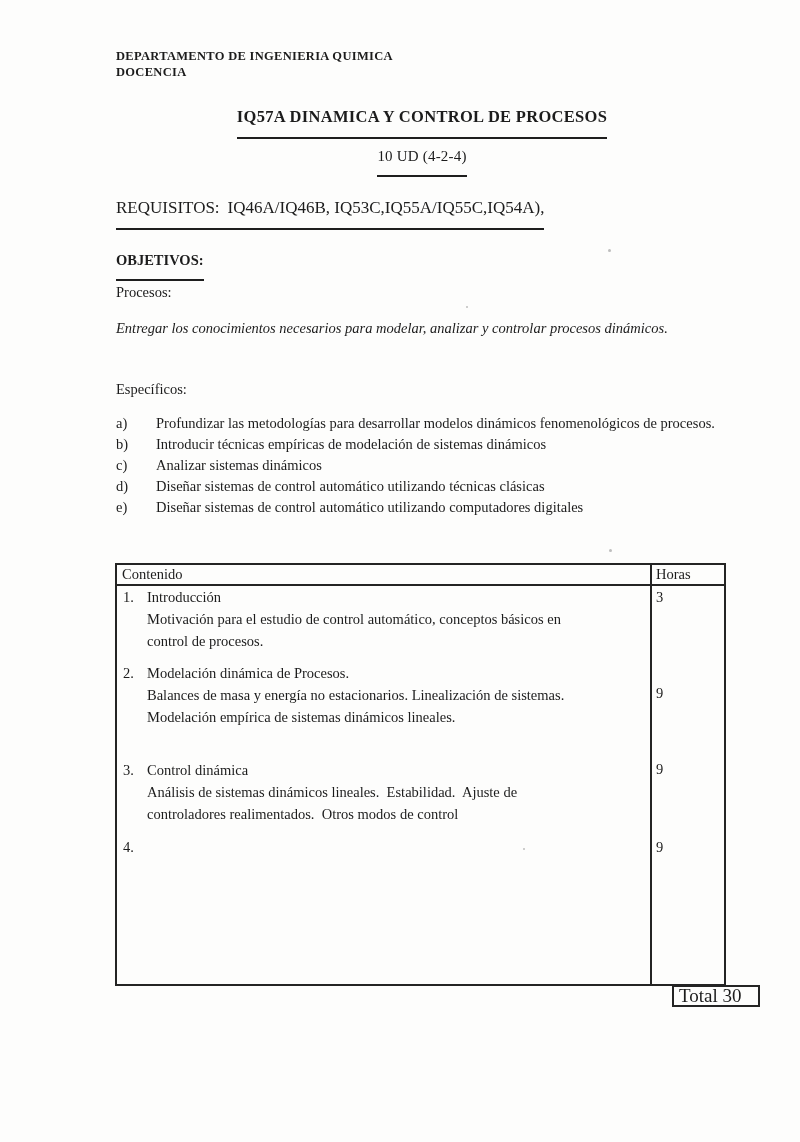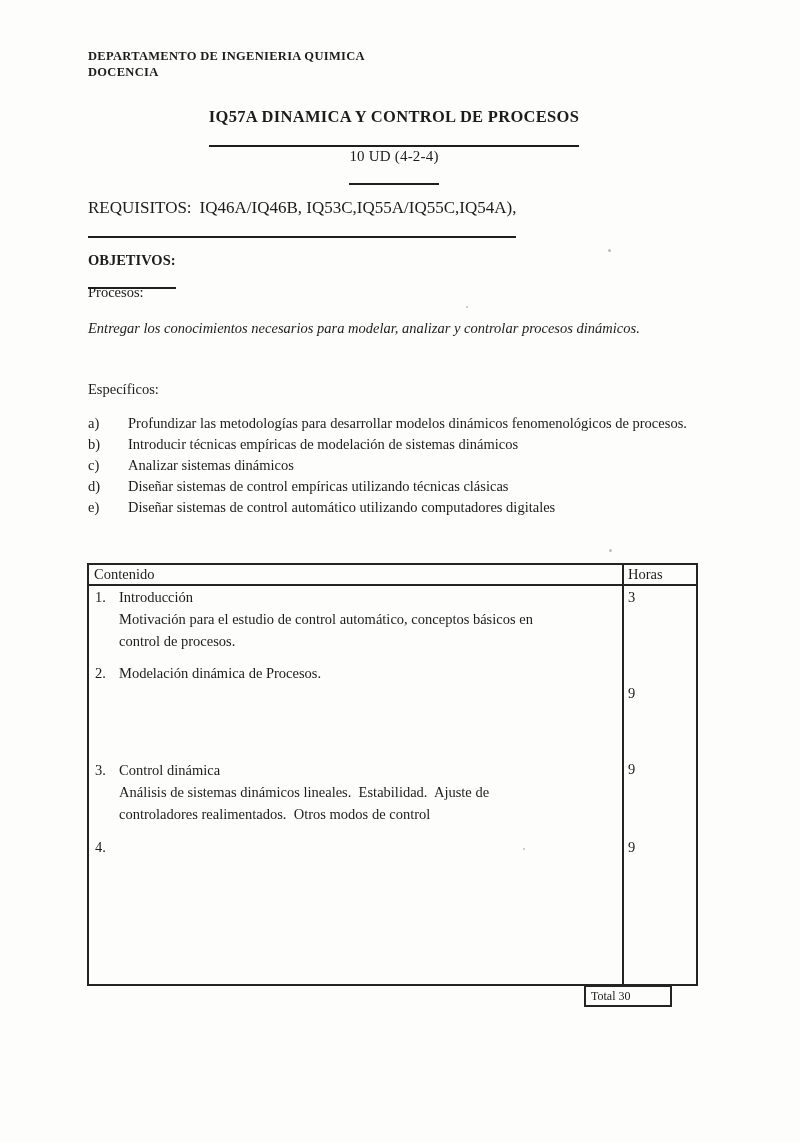--- a/index.html
+++ b/index.html
@@ -2,32 +2,32 @@
 <html><head>
 <meta charset="utf-8">
 <style>
   html,body { margin:0; padding:0; background:#ffffff; }
   .page {
     position:relative; width:800px; height:1142px;
     background:#fdfdfc; overflow:hidden;
     font-family:"Liberation Serif","DejaVu Serif",serif;
     color:#1c1c1c;
   }
-  .abs { position:absolute; }
+  .abs { position:absolute;margin-left:28px; }
 
   
   .dept { left:88px; top:48px; font-weight:bold; font-size:12.5px; line-height:16px; letter-spacing:0.3px; }
 
   
   .center-col { left:88px; width:612px; text-align:center; }
   .title-line { top:107px; }
   .title-line .txt { font-size:16.5px; font-weight:bold; letter-spacing:0.3px; }
   .subtitle-line { top:147px; }
   .subtitle-line .txt { font-size:15px; font-weight:normal; letter-spacing:0.2px; }
-  .u2 { display:inline-block; border-bottom:2px solid #1e1e1e; padding-bottom:18px; }
+  .u2 { display:inline-block; border-bottom:2px solid #1e1e1e; padding-bottom:10px; }
 
   .requisitos { left:88px; top:198px; font-size:17px; font-weight:normal; }
   .requisitos .val { margin-left:8px; }
   .objetivos-h { left:88px; top:252px; font-size:14.5px; font-weight:bold; }
   .plain-label { left:88px; font-size:14.5px; }
   .generales-l { top:284px; }
   .especificos-l { top:381px; }
   .para { left:88px; top:317px; width:613px; font-size:14.5px; line-height:22.5px; text-align:justify;font-style:italic; }
 
   
@@ -47,22 +47,22 @@
   .tbl .row { position:absolute; left:6px; width:512px; line-height:22px; }
   .tbl .row .num { position:absolute; left:0; top:0; }
   .tbl .row .rc { margin-left:24px; }
   .tbl .rbody { white-space:pre-wrap; }
   .tbl .hrs { position:absolute; left:539px; line-height:22px; }
   .r1 { top:21px; } .r2 { top:97px; } .r3 { top:194px; } .r4 { top:271px; }
   .h1 { top:21px; } .h2 { top:117px; } .h3 { top:193px; } .h4 { top:271px; }
 
   
   .total {
-    left:584px; top:985px; box-sizing:border-box; width:88px; height:22px;
-    border:2px solid #242424; padding-left:5px; line-height:18px; font-size:12px;
+    left:644px; top:985px; box-sizing:border-box; width:88px; height:22px;
+    border:2px solid #242424; padding-left:5px; line-height:18px; font-size:19px;
     background:#fdfdfc;
   }
 
   
   .speck { position:absolute; background:#8a8a8a; border-radius:50%; opacity:0.55; }
   .sp1 { left:608px; top:249px; width:3px; height:3px; }
   .sp2 { left:466px; top:306px; width:2px; height:2px; }
   .sp3 { left:609px; top:549px; width:3px; height:3px; }
   .sp4 { left:523px; top:848px; width:2px; height:2px; }
 </style>
@@ -108,21 +108,21 @@
     <div class="item">
       <span class="lab">b)</span>
       <span class="txt">Introducir técnicas empíricas de modelación de sistemas dinámicos</span>
     </div>
     <div class="item">
       <span class="lab">c)</span>
       <span class="txt">Analizar sistemas dinámicos</span>
     </div>
     <div class="item">
       <span class="lab">d)</span>
-      <span class="txt">Diseñar sistemas de control empíricas utilizando técnicas clásicas</span>
+      <span class="txt">Diseñar sistemas de control automático utilizando técnicas clásicas</span>
     </div>
     <div class="item">
       <span class="lab">e)</span>
       <span class="txt">Diseñar sistemas de control automático utilizando computadores digitales</span>
     </div>
   </div>
 
   <div class="abs tbl">
     <div class="vline"></div>
     <div class="hline"></div>
@@ -136,20 +136,22 @@
         <div class="rbody">Motivación para el estudio de control automático, conceptos básicos en
 control de procesos.</div>
       </div>
     </div>
     <div class="hrs h1">3</div>
 
     <div class="row r2">
       <span class="num">2.</span>
       <div class="rc">
         <div>Modelación dinámica de Procesos.</div>
+        <div class="rbody">Balances de masa y energía no estacionarios. Linealización de sistemas.
+Modelación empírica de sistemas dinámicos lineales.</div>
       </div>
     </div>
     <div class="hrs h2">9</div>
 
     <div class="row r3">
       <span class="num">3.</span>
       <div class="rc">
         <div>Control dinámica</div>
         <div class="rbody">Análisis de sistemas dinámicos lineales.  Estabilidad.  Ajuste de
 controladores realimentados.  Otros modos de control</div>

